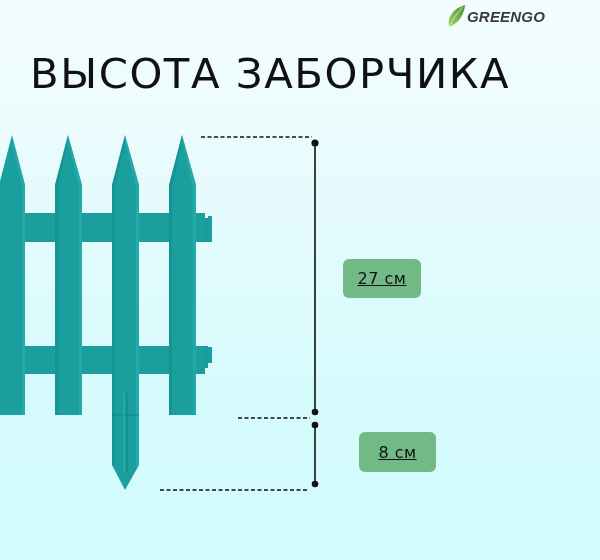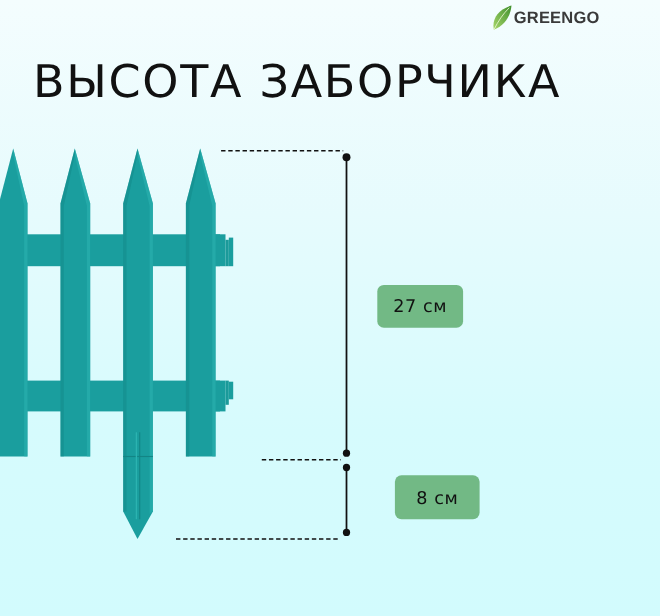--- a/index.html
+++ b/index.html
@@ -1,34 +1,34 @@
 <!DOCTYPE html>
 <html><head>
   <meta charset="utf-8">
   <style>
     html, body { margin: 0; padding: 0; }
     body {
       width: 600px; height: 560px; overflow: hidden; position: relative;
       background: linear-gradient(180deg, #f4fdfe 0%, #e6fbfd 35%, #d6fbfd 70%, #d2fbfd 100%);
       font-family: "DejaVu Sans", "Liberation Sans", sans-serif;
     }
-    .logo { position: absolute; left: 446px; top: 2px; height: 28px; display: flex; align-items: center; }
+    .logo { position: absolute; left: 446px; top: 2px; height: 28px; display: flex; align-items: center; font-style: italic; }
     .logo svg { width: 20px; height: 26px; }
     .logo-text { font-family: "Liberation Sans", sans-serif; font-weight: bold; font-size: 15px; color: #3a3a3a; letter-spacing: 0.2px; margin-left: 1px; }
     .title {
       position: absolute; left: 30px; top: 50px;
       font-family: "DejaVu Sans", sans-serif; font-size: 41px; font-weight: normal;
       color: #111; letter-spacing: 1.5px; white-space: nowrap;
       transform: scaleX(1.02); transform-origin: left top;
     }
     .fence { position: absolute; left: 0; top: 0; }
     .badge {
       position: absolute; background: #72b985; border-radius: 6px;
       color: #111; font-family: "DejaVu Sans", sans-serif; font-size: 16px;
-      display: flex; align-items: center; justify-content: center; letter-spacing: 0.5px;
+      display: flex; align-items: center; justify-content: center; letter-spacing: 0.5px; text-decoration: underline;
     }
     .badge-27 { left: 343px; top: 259px; width: 78px; height: 39px; }
     .badge-8 { left: 339px; top: 432px; width: 77px; height: 40px; margin-left: 20px; }
   </style>
 </head>
 <body>
 
 <div class="logo">
   <svg viewBox="0 0 20 26">
     <defs>

